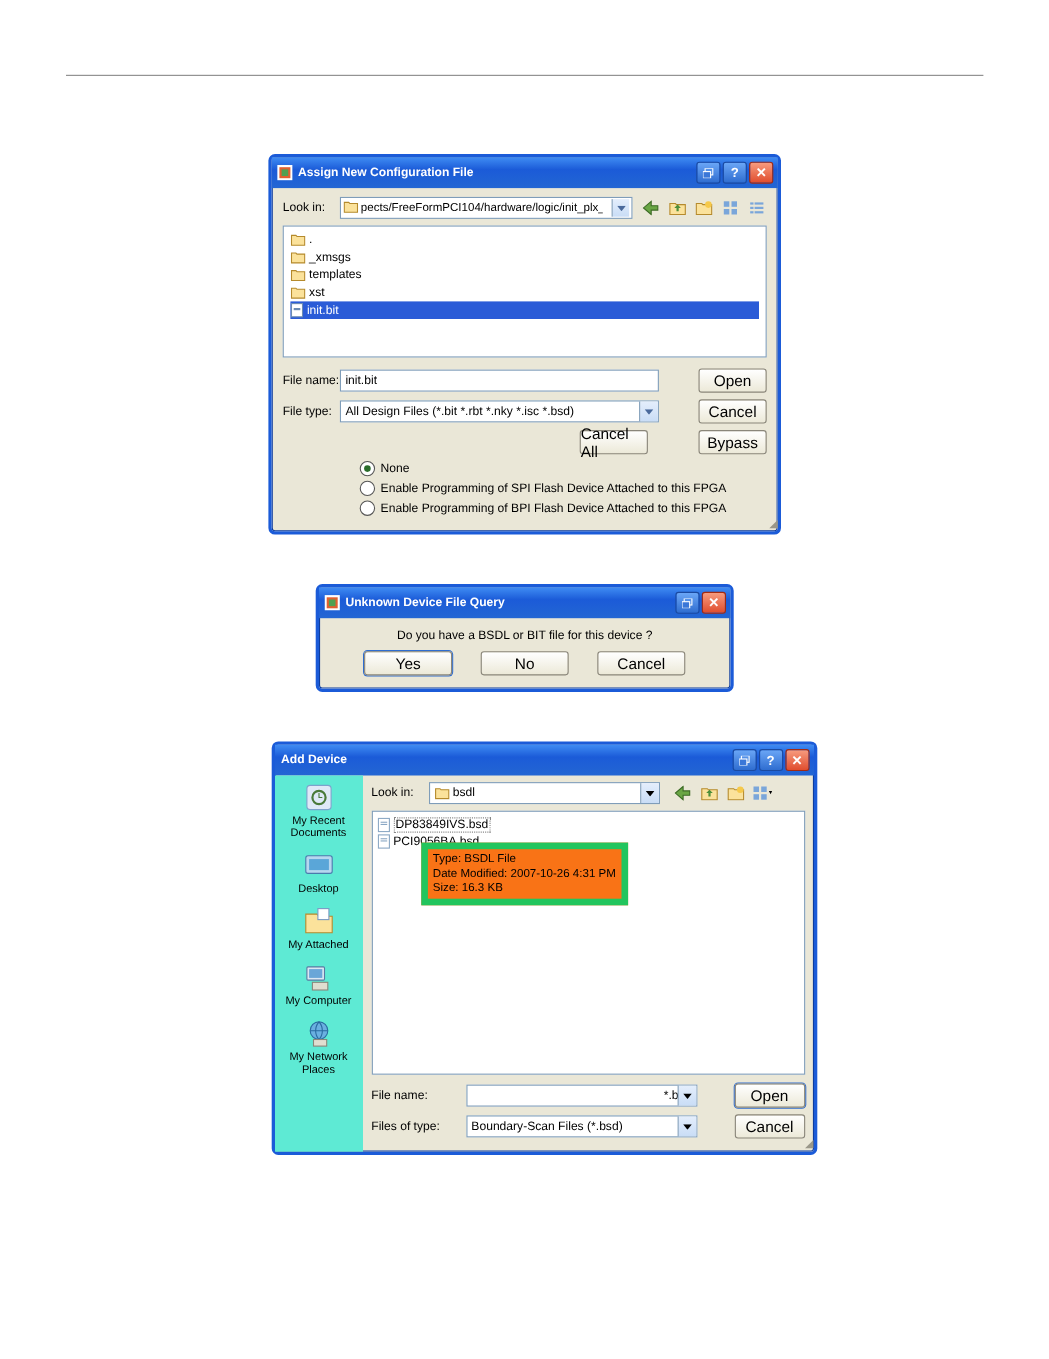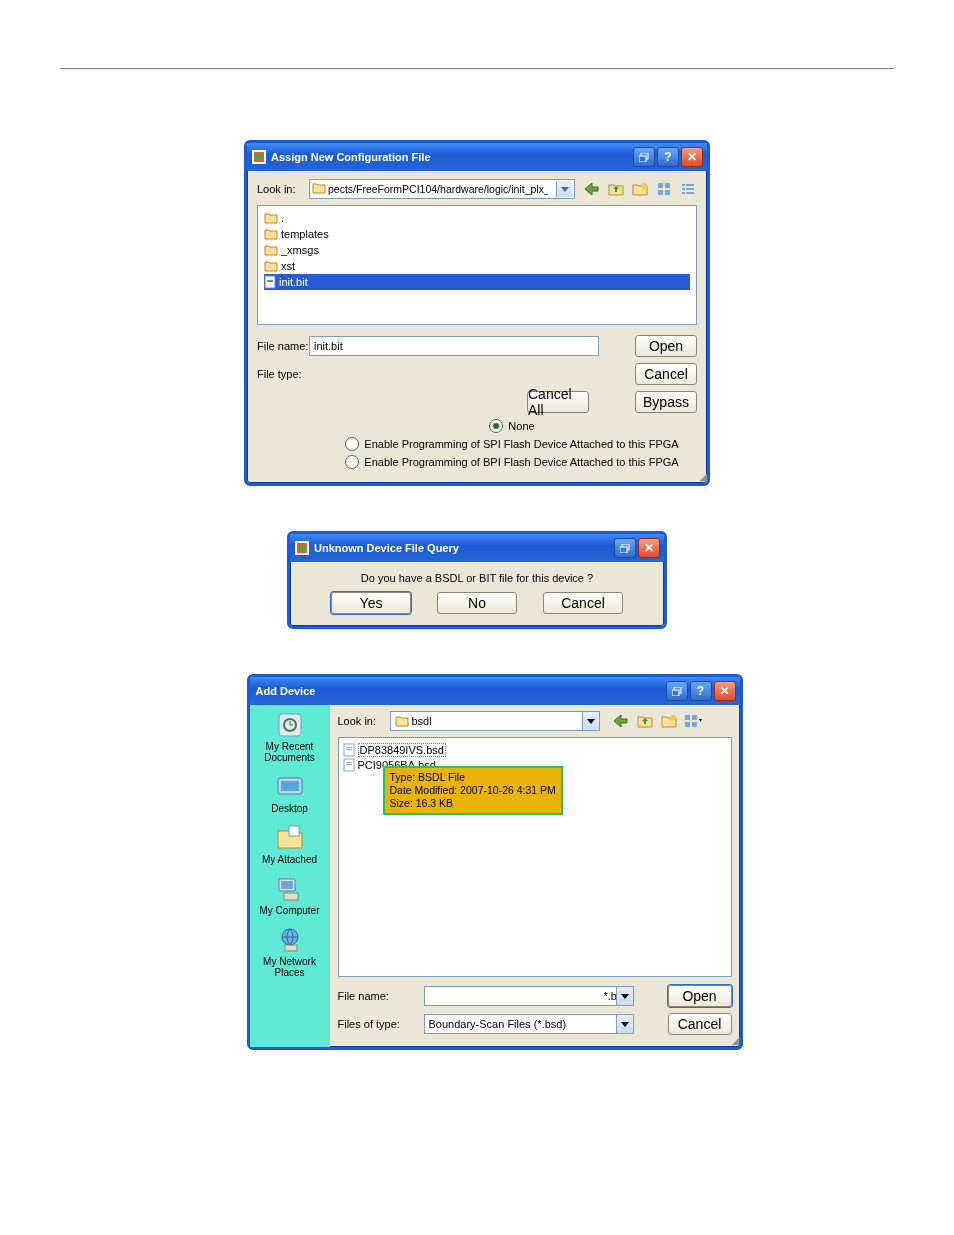--- a/index.html
+++ b/index.html
@@ -120,21 +120,21 @@
   .btn {
     background:linear-gradient(#fff,#ece9d8);
     border:1px solid #8a867a;
     border-radius:3px;
     height:20px;
     display:flex; align-items:center; justify-content:center;
     font-size:14px;
   }
   .btn-default { box-shadow: 0 0 0 1px #2f6dd0; }
 
-  .radio { display:flex; align-items:center; gap:5px; margin:4px 0 4px 70px;justify-content:center;}
+  .radio { display:flex; align-items:center; gap:5px; margin:4px 0 4px 70px;}
   .radio .r { width:12px;height:12px;border:1px solid #555;border-radius:50%;
     display:flex;align-items:center;justify-content:center;background:#fff;}
   .radio .r.dot::after{content:"";width:6px;height:6px;background:#2a6c2a;border-radius:50%;}
 
   .q-body { text-align:center; padding:10px 8px 12px; }
   .q-btns { display:flex; justify-content:space-around; margin-top:8px; padding:0 20px;}
 
   .add-body { display:flex; }
   .sidebar {
     width:80px; background:#5eead4;
@@ -145,21 +145,21 @@
   .side-ico { width:32px;height:32px; display:flex;align-items:center;justify-content:center;}
   .main-area { flex:1; padding:6px 8px; }
   .filelist {
     background:#fff; border:1px solid #7f9db9;
     height:230px; padding:4px; position:relative;
   }
   .fl-item { display:flex; align-items:center; gap:3px; height:15px; }
   .fl-item .sel { border:1px dotted #888; padding:0 1px; }
   .tooltip {
     position:absolute; left:44px; top:28px;
-    background:#eab308; border:2px solid #22c55e;
+    background:#f97316; border:6px solid #22c55e;
     padding:3px 5px; font-size:10.5px; line-height:1.25;
   }
 
   .grip { position:absolute; right:3px; bottom:1px; color:#9a9788; font-size:10px; letter-spacing:-3px;}
 
   svg { display:block; }
 </style>
 </head>
 <body>
 
@@ -251,29 +251,29 @@
                 </svg>
               </span>
               <span>.</span>
             </div>
           <div class="fp-item">
               <span class="folder-ico">
                 <svg width="14" height="12">
                   <path d="M1 2h4l1 1h7v8H1z" fill="#fbe29b" stroke="#b58a2c"></path>
                 </svg>
               </span>
-              <span>templates</span>
+              <span>_xmsgs</span>
             </div>
           <div class="fp-item">
               <span class="folder-ico">
                 <svg width="14" height="12">
                   <path d="M1 2h4l1 1h7v8H1z" fill="#fbe29b" stroke="#b58a2c"></path>
                 </svg>
               </span>
-              <span>_xmsgs</span>
+              <span>templates</span>
             </div>
           <div class="fp-item">
               <span class="folder-ico">
                 <svg width="14" height="12">
                   <path d="M1 2h4l1 1h7v8H1z" fill="#fbe29b" stroke="#b58a2c"></path>
                 </svg>
               </span>
               <span>xst</span>
             </div>
           <div class="fp-item selected">
@@ -292,20 +292,28 @@
           <div class="textbox" style="width:280px;">
               <span>init.bit</span>
             </div>
           <div style="flex:1"></div>
           <div class="btn" style="width:60px;">
               <span>Open</span>
             </div>
         </div>
         <div class="row">
           <span class="lbl">File type:</span>
+          <div class="select" style="width:280px;">
+            <span>All Design Files (*.bit *.rbt *.nky *.isc *.bsd)</span>
+            <span class="arrow">
+                <svg width="8" height="5">
+                  <path d="M0 0h8L4 5z" fill="#4a6a9c"></path>
+                </svg>
+              </span>
+          </div>
           <div style="flex:1"></div>
           <div class="btn" style="width:60px;">
               <span>Cancel</span>
             </div>
         </div>
         <div class="row">
           <span class="lbl"></span>
           <div style="width:280px;display:flex;justify-content:flex-end;">
             <div class="btn" style="width:60px;">
                 <span>Cancel All</span>

